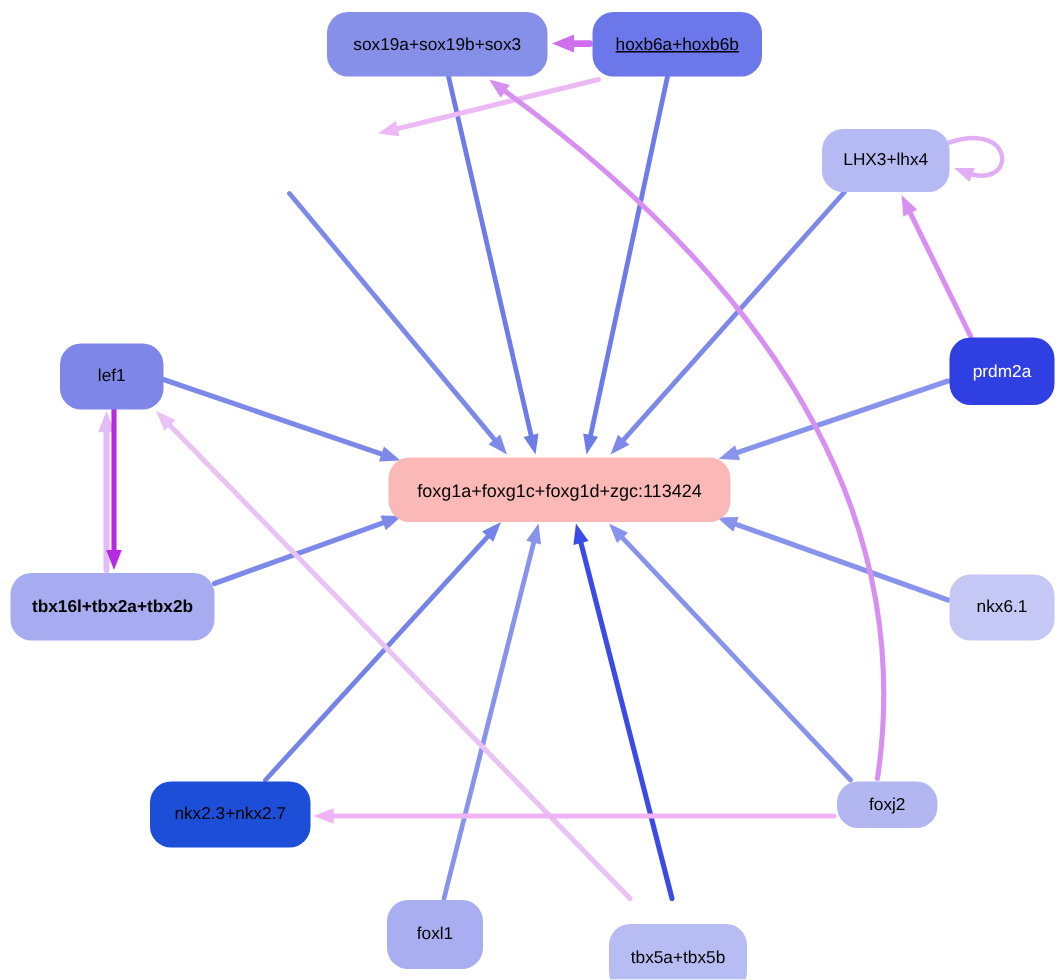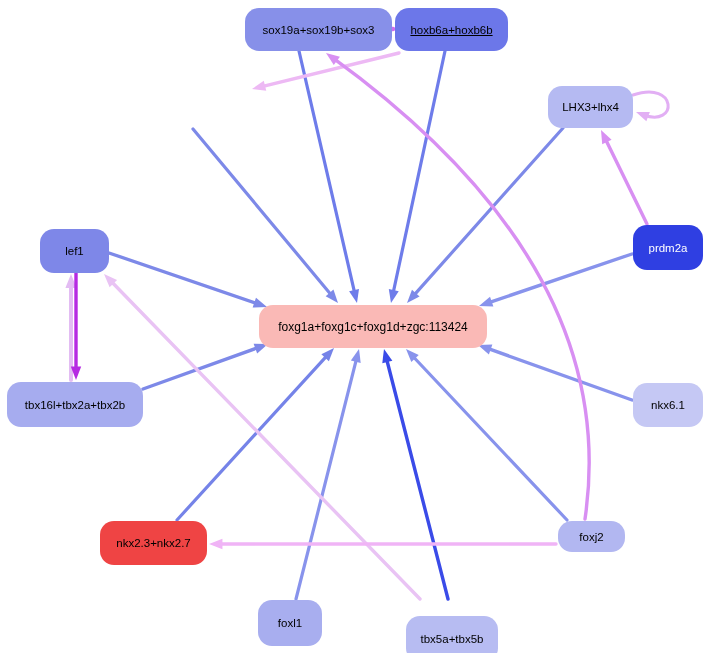--- a/index.html
+++ b/index.html
@@ -109,25 +109,25 @@
       <g>
         <path d="M 393 29 L 376.805 29" fill="none" stroke="#cf6fee" stroke-width="4.5" stroke-linecap="round"></path>
         <polygon points="368,29 382.675,23.075 382.675,34.925" fill="#cf6fee"></polygon>
       </g>
       <g>
         <path d="M 76 272 L 76 371.954" fill="none" stroke="#b62ae2" stroke-width="3.4" stroke-linecap="round"></path>
         <polygon points="76,380 70.79,366.59 81.21,366.59" fill="#b62ae2"></polygon>
       </g>
     </svg>
 
-  <div class="node" style="left: 218px; top: 8px; width: 147px; height: 43px; background: rgb(135, 144, 233); color: rgb(0, 0, 0); margin-left: 27px;">sox19a+sox19b+sox3</div>
+  <div class="node" style="left: 218px; top: 8px; width: 147px; height: 43px; background: rgb(135, 144, 233); color: rgb(0, 0, 0);">sox19a+sox19b+sox3</div>
   <div class="node" style="left: 395px; top: 8px; width: 113px; height: 43px; background: rgb(108, 119, 233); color: rgb(0, 0, 0); text-decoration: underline;">hoxb6a+hoxb6b</div>
   <div class="node" style="left: 548px; top: 86px; width: 85px; height: 42px; background: rgb(181, 186, 242); color: rgb(0, 0, 0);">LHX3+lhx4</div>
   <div class="node" style="left: 40px; top: 229px; width: 69px; height: 44px; background: rgb(126, 135, 232); color: rgb(0, 0, 0);">lef1</div>
   <div class="node" style="left: 633px; top: 225px; width: 70px; height: 45px; background: rgb(47, 63, 226); color: rgb(255, 255, 255);">prdm2a</div>
   <div class="node" style="font-size: 12px; left: 259px; top: 305px; width: 228px; height: 43px; background: rgb(250, 185, 182); color: #000000;">foxg1a+foxg1c+foxg1d+zgc:113424</div>
-  <div class="node" style="left: 7px; top: 382px; width: 136px; height: 45px; background: rgb(166, 172, 239); color: rgb(0, 0, 0);">tbx16l+tbx2a+tbx2b</div>
+  <div class="node" style="left: 7px; top: 382px; width: 136px; height: 45px; background: rgb(166, 172, 239); color: rgb(0, 0, 0); font-weight: bold;">tbx16l+tbx2a+tbx2b</div>
   <div class="node" style="left: 633px; top: 383px; width: 70px; height: 44px; background: rgb(197, 200, 244); color: rgb(0, 0, 0);">nkx6.1</div>
-  <div class="node" style="left: 100px; top: 521px; width: 107px; height: 44px; background: #ef4444; color: rgb(0, 0, 0);">nkx2.3+nkx2.7</div>
+  <div class="node" style="left: 100px; top: 521px; width: 107px; height: 44px; background: #1d4ed8; color: rgb(0, 0, 0);">nkx2.3+nkx2.7</div>
   <div class="node" style="left: 558px; top: 521px; width: 67px; height: 31px; background: rgb(178, 183, 241); color: rgb(0, 0, 0); text-align: right;">foxj2</div>
   <div class="node" style="left: 258px; top: 600px; width: 64px; height: 46px; background: rgb(168, 174, 239); color: rgb(0, 0, 0);">foxl1</div>
   <div class="node" style="left: 406px; top: 600px; width: 92px; height: 46px; background: rgb(183, 188, 242); color: rgb(0, 0, 0); margin-top: 16px;">tbx5a+tbx5b</div>
 </div>
 
 </body></html>

